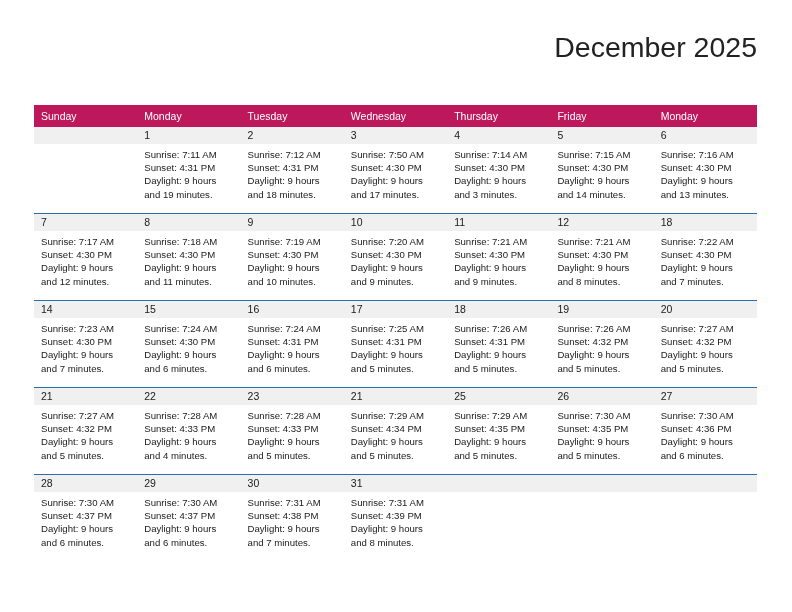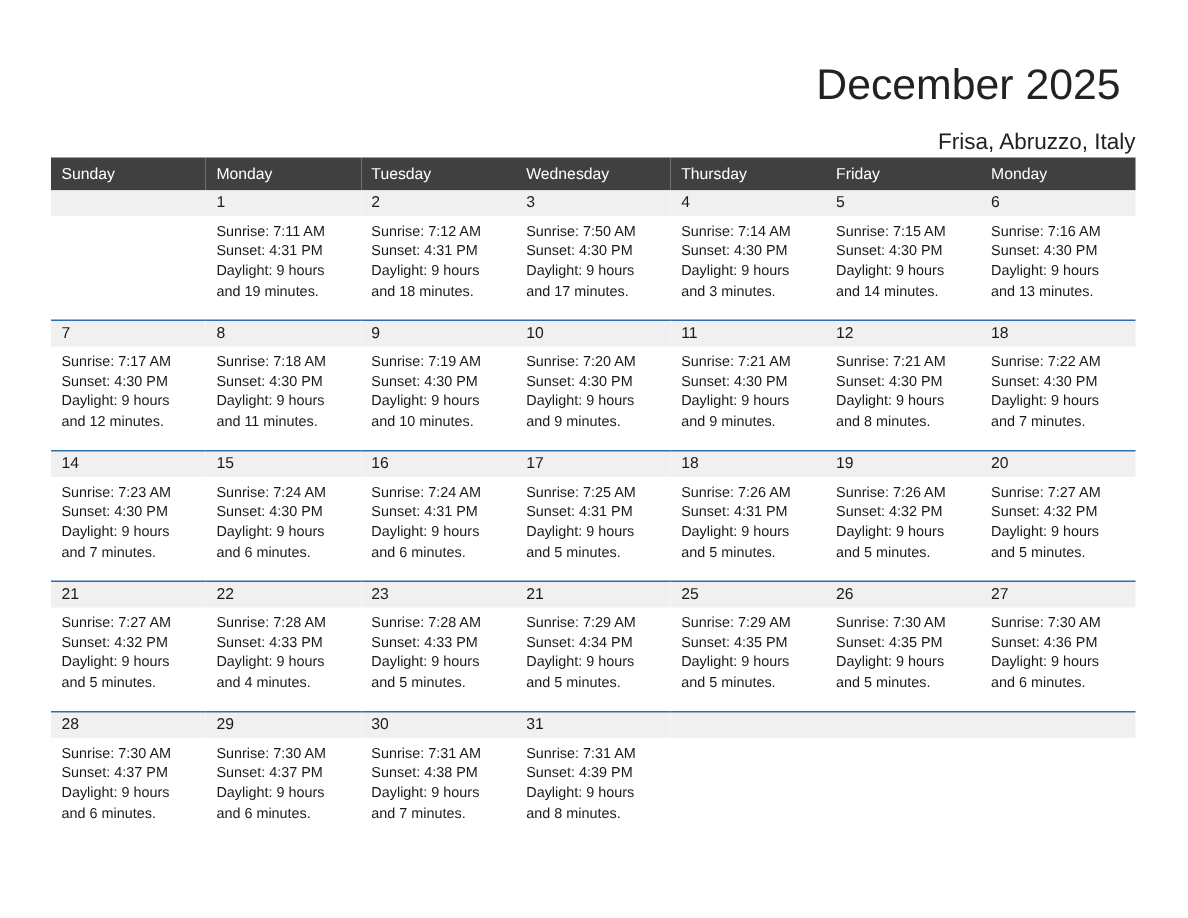--- a/index.html
+++ b/index.html
@@ -66,42 +66,42 @@
     position: absolute;
     right: 0;
     top: 0;
     text-align: right;
   }
   .cal-title {
     font-size: 28.5px;
     line-height: 34px;
     color: #222222;
     font-weight: normal;
-    margin: 10px;
+    margin: 0;
     white-space: nowrap;
   }
   .cal-subtitle {
     font-size: 15px;
     line-height: 22px;
     color: #222222;
     margin-top: 8px;
     white-space: nowrap;
   }
 
   
   .calendar {
     position: absolute;
     left: 34px;
     top: 105px;
     width: 723px;
     border-collapse: collapse;
     table-layout: fixed;
   }
   .calendar th {
-    background: #404040;
+    background: #be185d;
     color: #ffffff;
     font-size: 10.5px;
     font-weight: normal;
     text-align: left;
     padding: 5px 0 5px 7px;
     height: 11px;
     border: none;
   }
   .calendar td {
     vertical-align: top;
@@ -143,21 +143,20 @@
 </head>
 <body>
 
 <div class="page">
 
   <div class="top">
 
 
     <div class="titles">
       <div class="cal-title">December 2025</div>
-      <div class="cal-subtitle">Frisa, Abruzzo, Italy</div>
     </div>
 
   </div>
 
   <table class="calendar">
     <thead>
       <tr>
         <th>Sunday</th>
         <th>Monday</th>
         <th>Tuesday</th>

